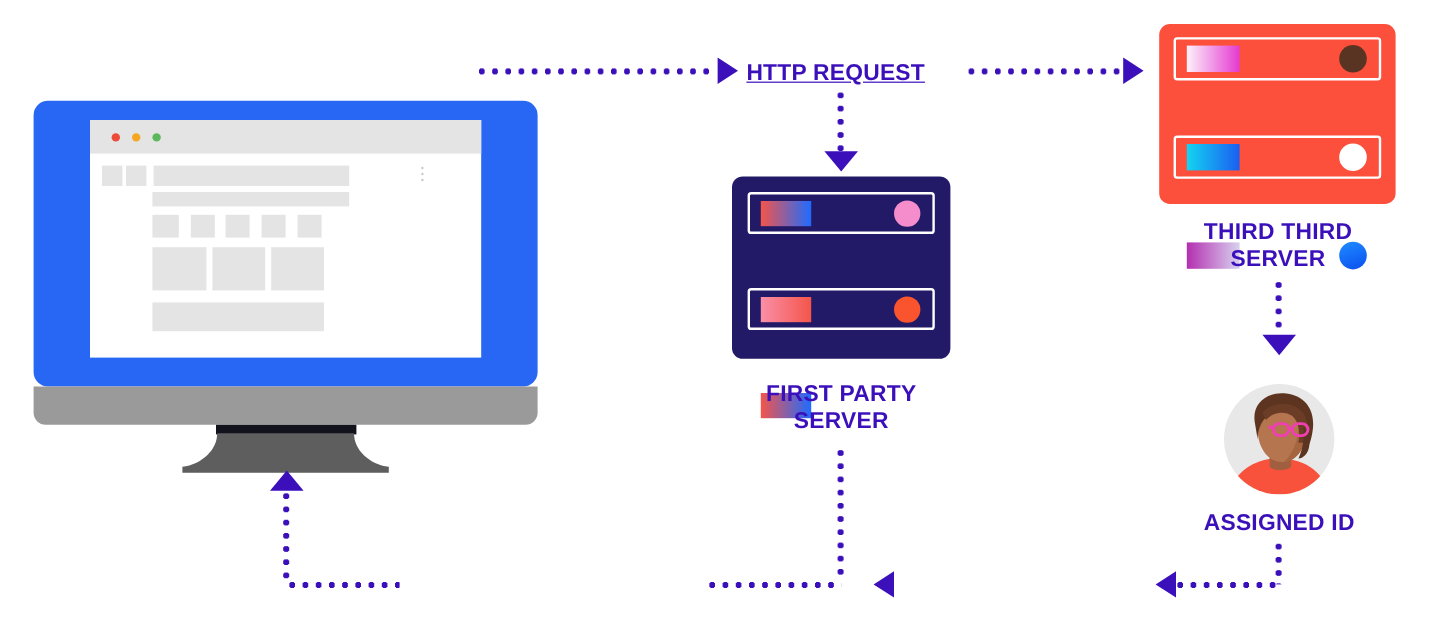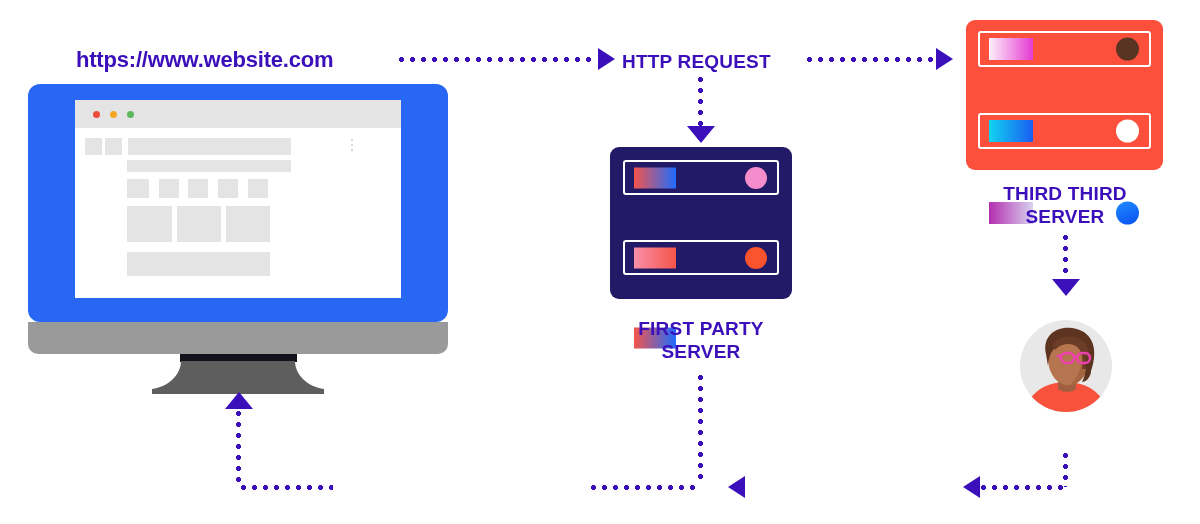--- a/index.html
+++ b/index.html
@@ -22,21 +22,21 @@
     text-align: center;
     line-height: 1.22;
   }
   .url-label {
     font-size: 22px;
     font-weight: bold;
     color: #3b10bb;
     letter-spacing: -0.2px;
     white-space: nowrap;
   }
-  .flow-label { font-size: 19px; }
+  .flow-label { font-size: 19px; text-decoration: underline; }
   .node-label { font-size: 19px; }
 
   
   .monitor-body {
     background: #2767f4;
     border-radius: 12px;
   }
   .monitor-screen { background: #ffffff; }
   .monitor-neck-strip { background: #9a9a9a; border-radius: 0 0 10px 10px; }
   .monitor-dark-strip { background: #12121c; }
@@ -106,21 +106,20 @@
     border-bottom: 17px solid #3b10bb;
     border-left: 14px solid transparent;
     border-right: 14px solid transparent;
   }
 </style>
 </head>
 <body>
 
 <div id="stage">
 
-  <div class="abs url-label" style="left:76px; top:47px;">https://www.website.com</div>
 
   <div class="abs" style="left:28px; top:84px; width:420px; height:300px;">
 
     <div class="abs monitor-body" style="left:0; top:0; width:420px; height:238px;"></div>
 
     <div class="abs monitor-screen" style="left:47px; top:16px; width:326px; height:198px;">
 
       <div class="abs browser-chrome" style="left:0; top:0; width:326px; height:28px;">
         <div class="abs dot" style="left:18px; top:11px; width:7px; height:7px; background:#ec4b3a;"></div>
         <div class="abs dot" style="left:35px; top:11px; width:7px; height:7px; background:#f5a623;"></div>
@@ -222,20 +221,21 @@
       <path d="M66 36 C70 38 72 44 71 52 C70 58 66 62 62 62 C66 54 67 44 66 36 Z" fill="#5c3420"></path>
 
       <g fill="none" stroke="#ef3fb0" stroke-width="2.4">
         <rect x="41" y="33" width="13" height="10" rx="5"></rect>
         <rect x="57" y="33" width="13" height="10" rx="5"></rect>
         <path d="M54 37 h3"></path>
         <path d="M41 36 h-4"></path>
       </g>
     </svg>
   </div>
+  <div class="abs label node-label" style="left:966px; top:425px; width:200px;">ASSIGNED ID</div>
 
   <div class="abs dline-h" style="left:396px; top:57px; width:198px;"></div>
   <div class="abs arrow-r" style="left:598px; top:48px;"></div>
 
   <div class="abs label flow-label" style="left:622px; top:50px; width:170px; text-align:left;">HTTP REQUEST</div>
 
   <div class="abs dline-h" style="left:804px; top:57px; width:130px;"></div>
   <div class="abs arrow-r" style="left:936px; top:48px;"></div>
 
   <div class="abs dline-v" style="left:698px; top:74px; height:54px;"></div>

